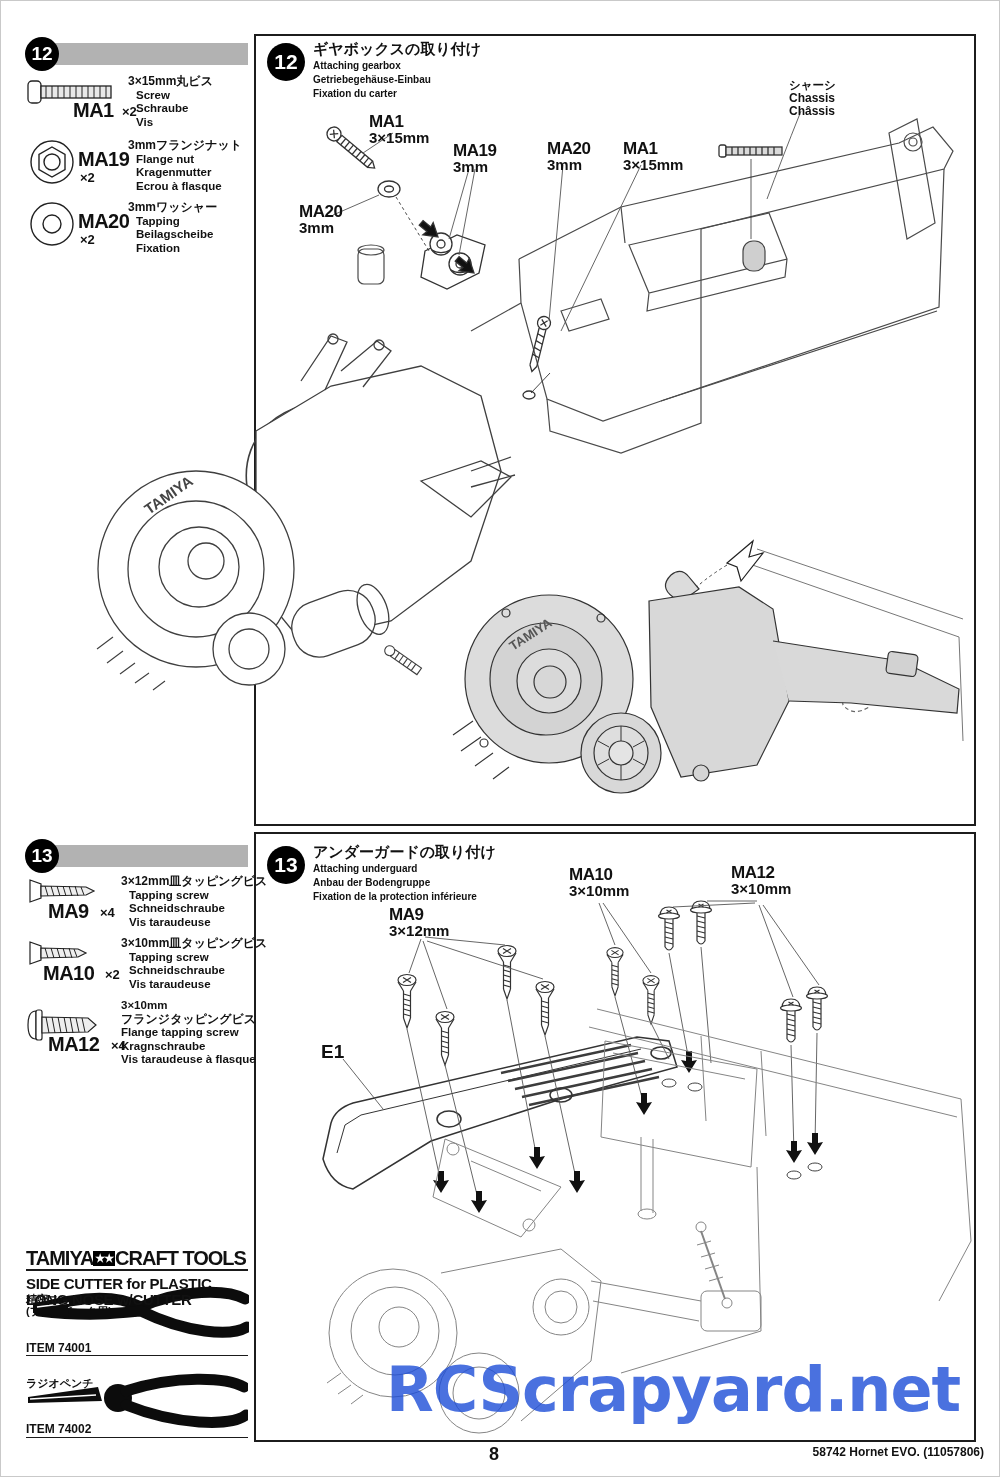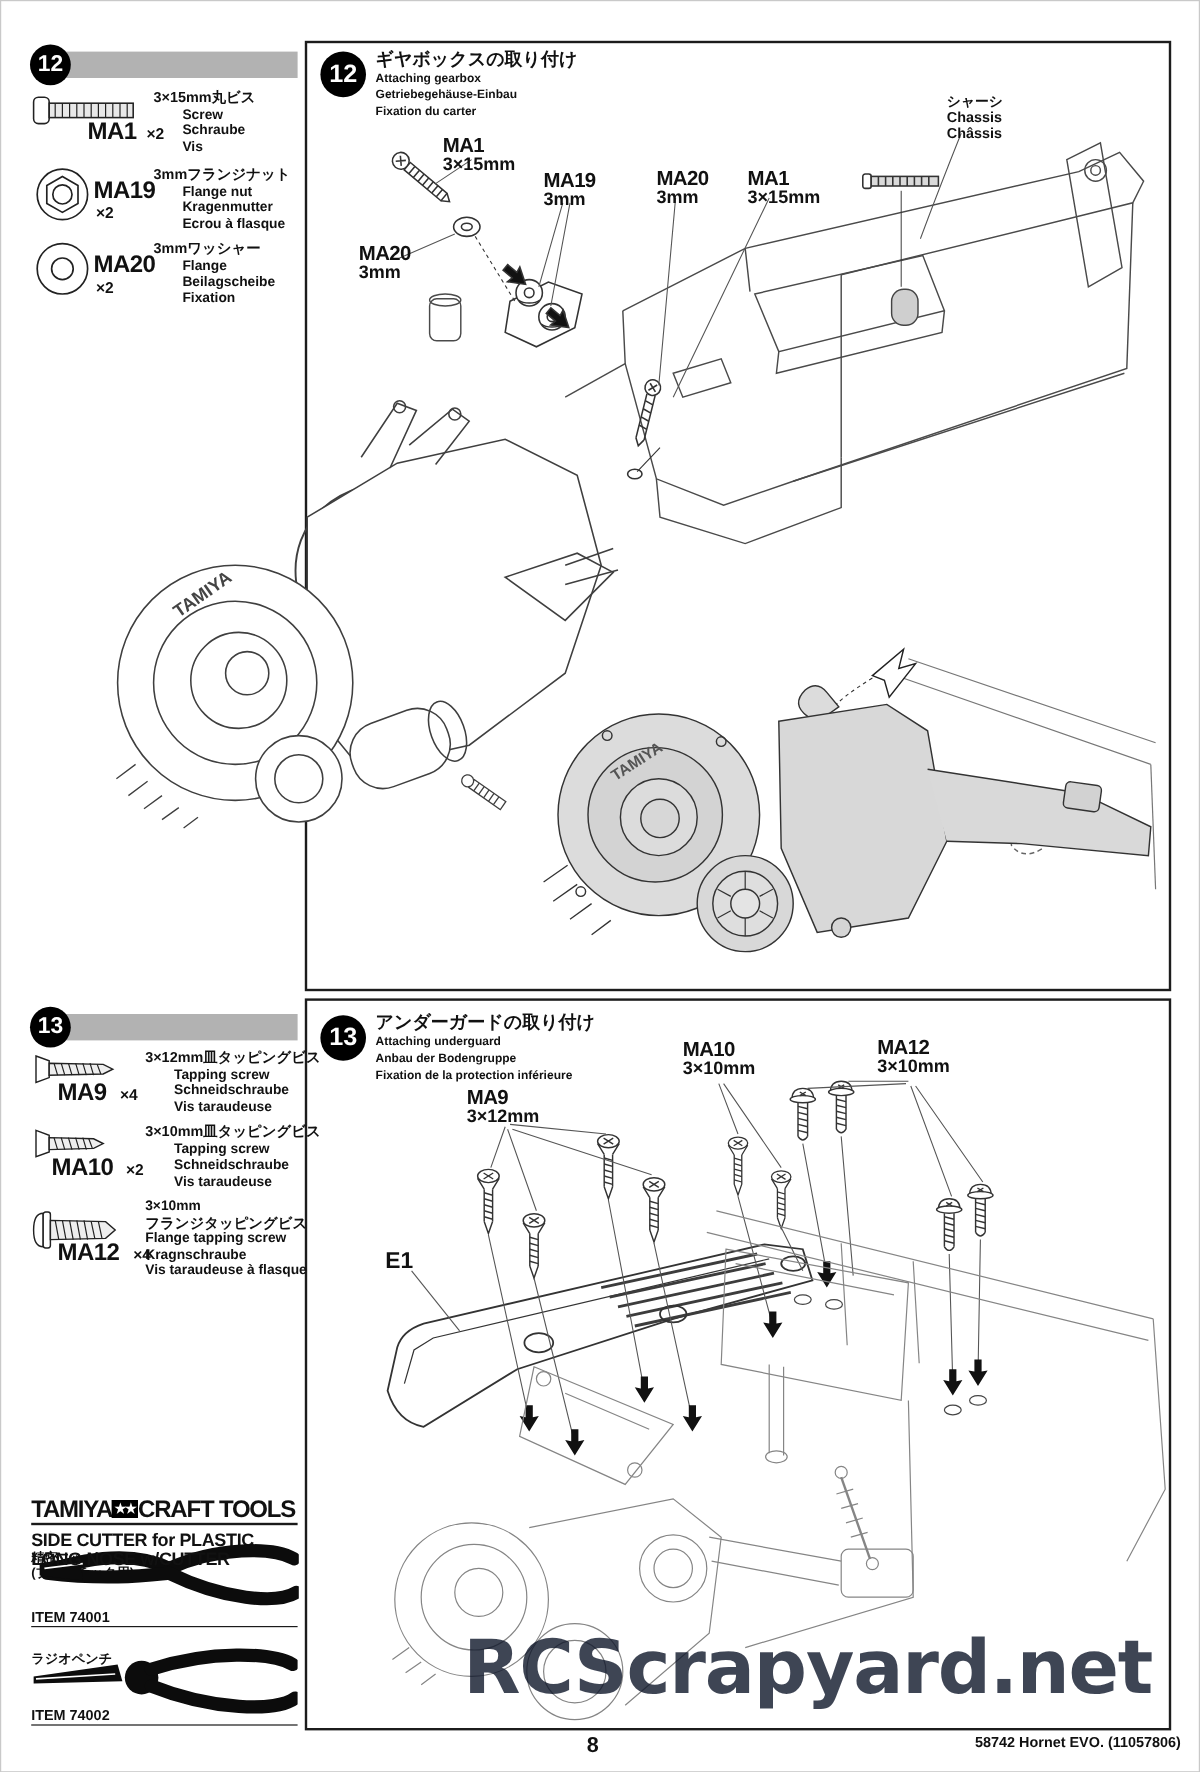--- a/index.html
+++ b/index.html
@@ -10,30 +10,30 @@
   .numcircle{background:#000;color:#fff;border-radius:50%;display:flex;align-items:center;
              justify-content:center;font-weight:bold;z-index:11}
   .bar{background:#b2b2b2;z-index:9}
   .box{border:2px solid #1c1c1c;z-index:2}
   .jtitle{font-weight:bold;font-size:15px;white-space:nowrap}
   .ltitle{font-weight:bold;font-size:10px;line-height:14px;white-space:nowrap}
   .pid{font-weight:bold;font-size:20px;letter-spacing:-0.5px}
   .qty{font-weight:bold;font-size:13px}
   .desc{font-weight:bold;font-size:11.5px;line-height:13.5px;white-space:nowrap}
   .desc .ja{font-size:12px}
-  .desc .ind{margin-left:24px;display:block}
+  .desc .ind{margin-left:8px;display:block}
   .callout{z-index:10}
   .callout .cid{font-weight:bold;font-size:17px;line-height:15px;letter-spacing:-0.5px;display:block}
   .callout .csz{font-weight:bold;font-size:15px;display:block}
   .note{font-weight:bold;font-size:11px;line-height:13.5px;z-index:10}
   .note span{display:block;white-space:nowrap}
   .chlabel{font-weight:bold;font-size:12px;line-height:13px;z-index:10}
   .chlabel span{display:block}
   .elabel{font-weight:bold;font-size:19px;z-index:10}
-  .wm{font-family:"DejaVu Sans",sans-serif;font-weight:bold;font-size:62px;color:#0f172a;
+  .wm{font-family:"DejaVu Sans",sans-serif;font-weight:bold;font-size:62px;color:#1d4ed8;
       opacity:.8;white-space:nowrap;letter-spacing:-1px;z-index:40}
   svg.art{position:absolute;left:0;top:0;z-index:5;pointer-events:none}
   .thdr{font-weight:bold;font-size:20px;letter-spacing:-1px;white-space:nowrap;z-index:10}
   .starbox{display:inline-block;background:#000;color:#fff;font-size:11px;padding:1px 2px;
            vertical-align:3px;letter-spacing:-1px}
   .tname{font-weight:bold;font-size:15px;letter-spacing:-0.3px;white-space:nowrap;z-index:10}
   .tja{font-weight:bold;font-size:11px;line-height:12px;z-index:10}
   .titem{font-weight:bold;font-size:12px;z-index:10}
   .tline{border-bottom:2px solid #1a1a1a;z-index:10}
   .footnum{font-weight:bold;font-size:18px;z-index:10}
@@ -294,21 +294,21 @@
   <svg class="abs z10" style="left:28px;top:200px" width="46" height="46">
     <g stroke="#222" stroke-width="1.4" fill="#fff">
       <circle cx="23" cy="23" r="21"></circle>
       <circle cx="23" cy="23" r="9"></circle>
     </g>
   </svg>
   <div class="abs z10 pid" style="left:77px;top:209px">MA20</div>
   <div class="abs z10 qty" style="left:79px;top:231px">×2</div>
   <div class="abs z10 desc" style="left:127px;top:200px">
     <span class="ja">3mmワッシャー</span>
-    <span class="ind">Flange</span>
+    <span class="ind">Tapping</span>
     <span class="ind">Beilagscheibe</span>
     <span class="ind">Fixation</span>
   </div>
 
   <div class="abs bar" style="left:40px;top:844px;width:207px;height:22px"></div>
   <div class="abs numcircle" style="left:24px;top:838px;width:34px;height:34px;font-size:19px">13</div>
 
   <svg class="abs z10" style="left:27px;top:876px" width="70" height="28">
     <g stroke="#222" stroke-width="1.2" fill="#fff">
       <path d="M2,3 L13,7 L13,21 L2,25 Z"></path>

